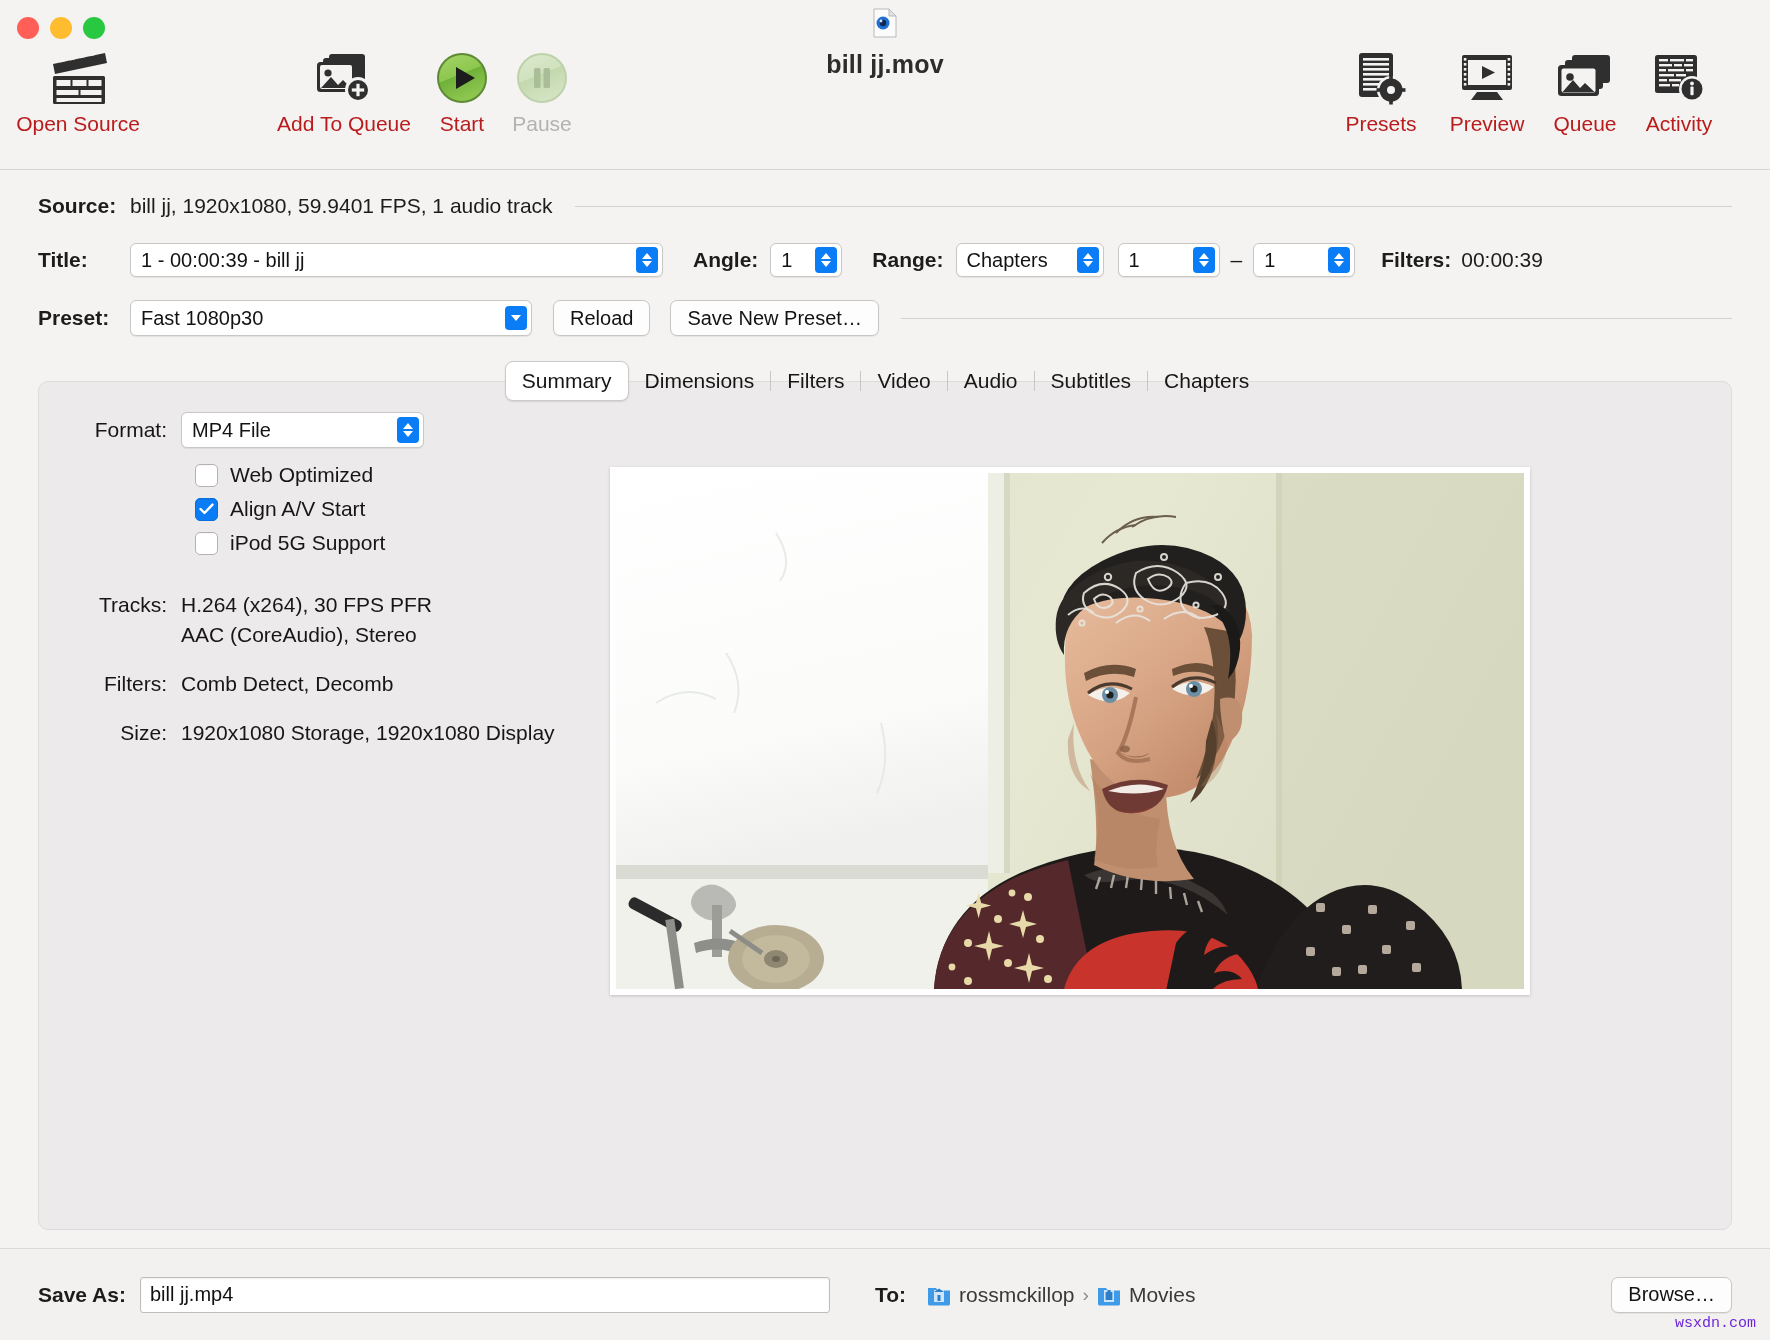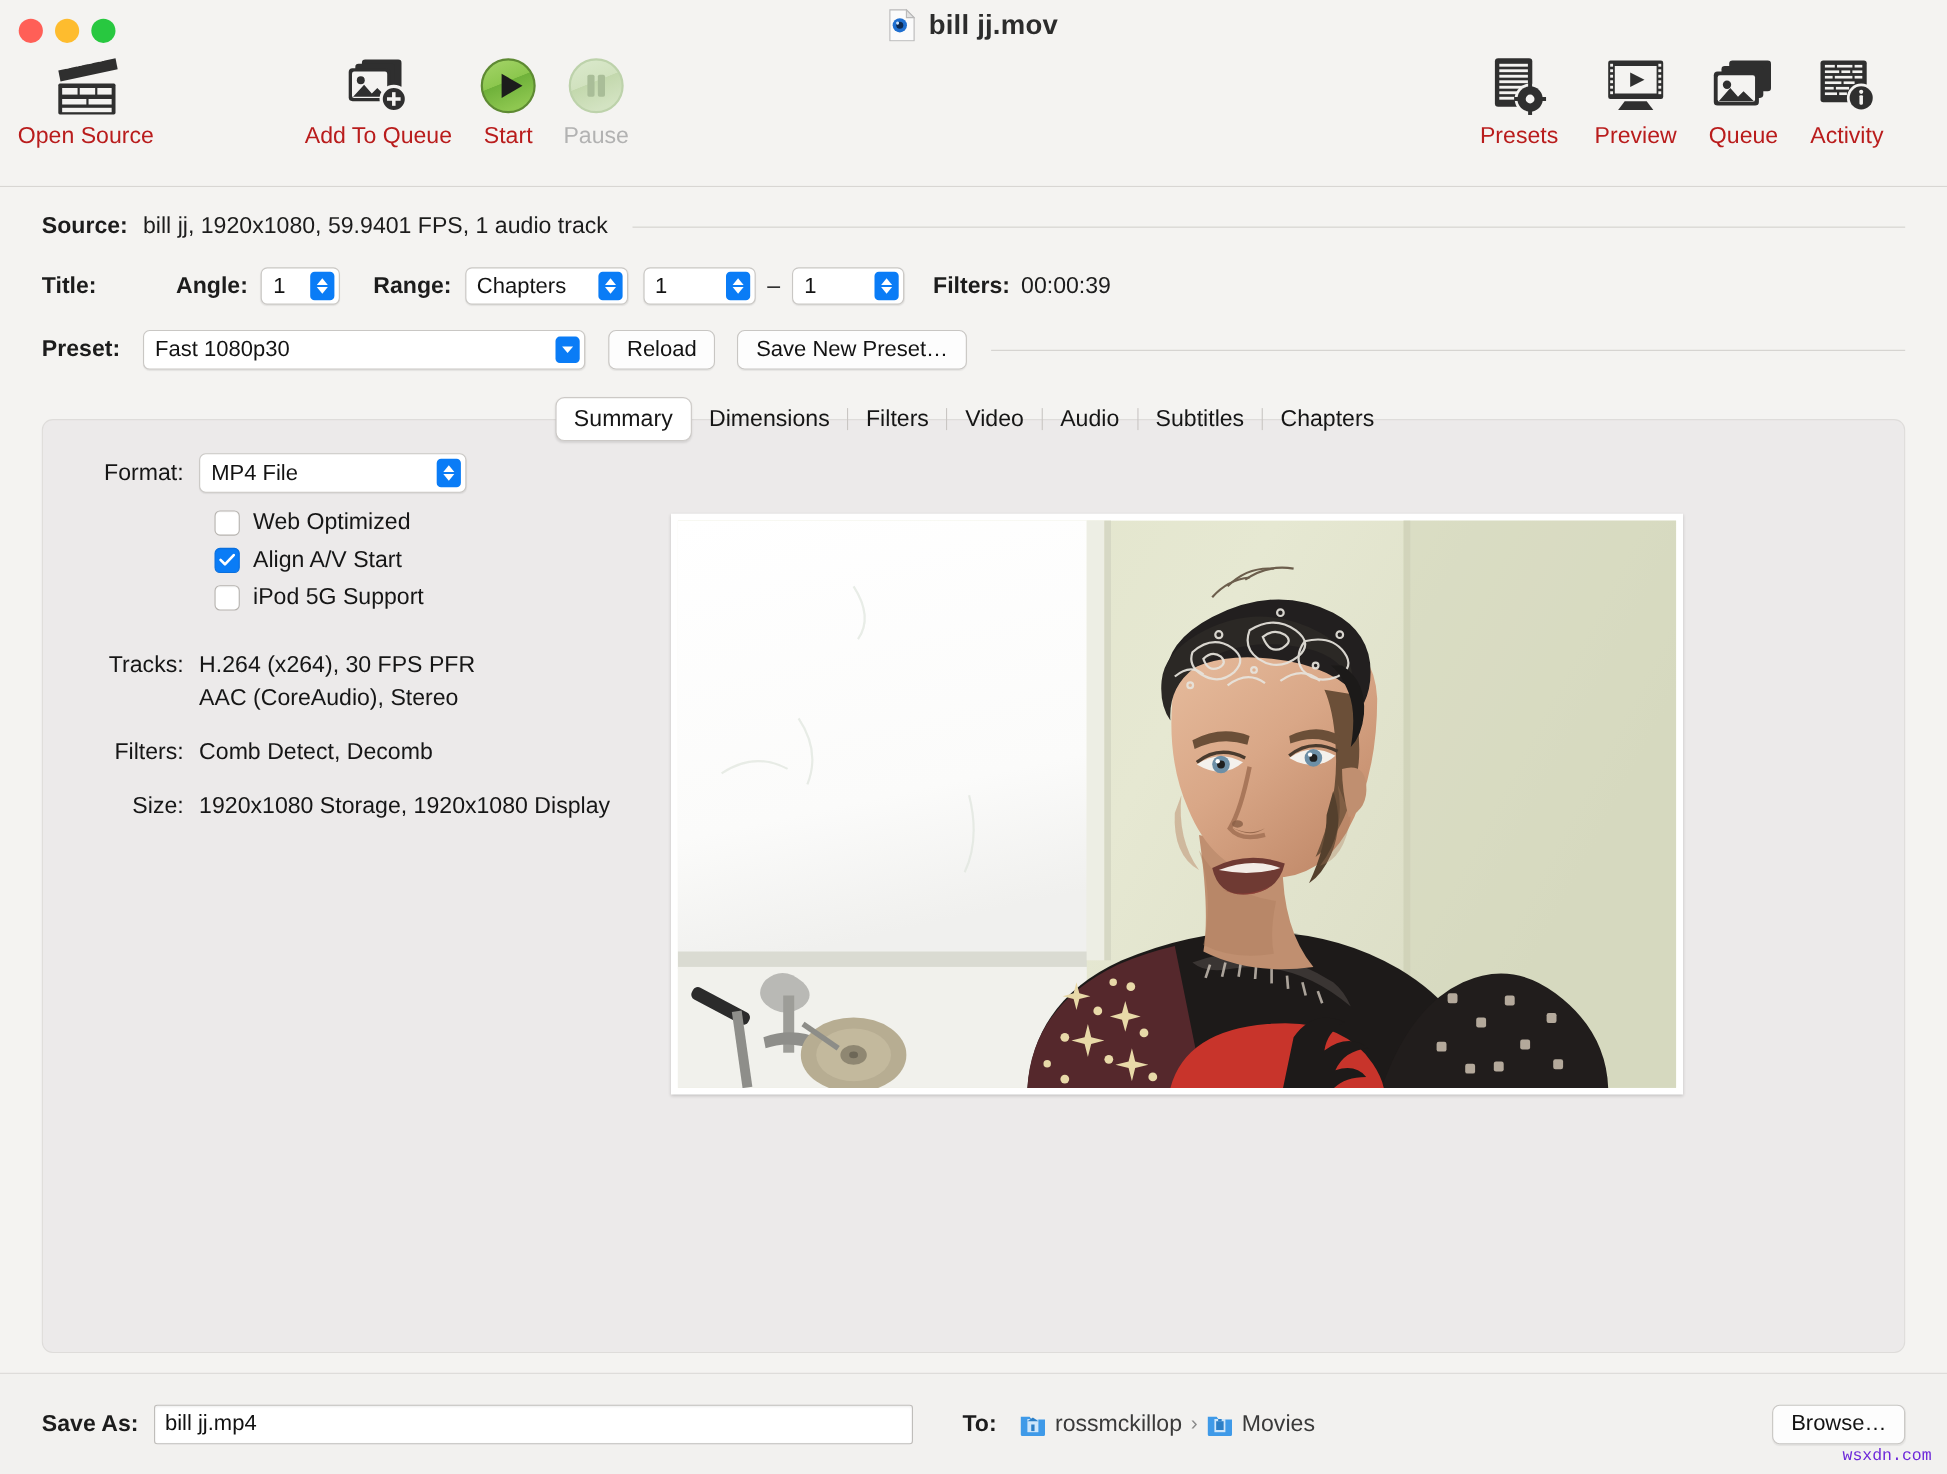--- a/index.html
+++ b/index.html
@@ -33,20 +33,21 @@
   .light.red    { background: #ff5f57; }
   .light.yellow { background: #febc2e; }
   .light.green  { background: #28c840; }
 
   .win-title {
     position: absolute; top: 8px; left: 0; right: 0;
     display: flex; align-items: center; justify-content: center;
     gap: 12px;
     font-size: 25px; font-weight: bold; color: #2c2c2c;
     letter-spacing: .2px;
+    flex-direction: column;
   }
   .doc-icon { width: 24px; height: 30px; position: relative; display:inline-block; }
 
   .tb-items { position: absolute; top: 48px; left: 0; right: 0; height: 110px; }
   .tb-item {
     position: absolute;
     display: flex; flex-direction: column; align-items: center;
     width: 130px;
     cursor: default;
   }
@@ -410,20 +411,27 @@
   <div class="meta">
 
     <div class="row source-row">
       <span class="lbl-b" style="width:92px;text-align:left;">Source:</span>
       <span class="val">bill jj, 1920x1080, 59.9401 FPS, 1 audio track</span>
       <span class="hr-fill"></span>
     </div>
 
     <div class="row title-row">
       <span class="lbl-b" style="width:92px;">Title:</span>
+      <div class="popup" style="width:533px;">
+        <span>1 - 00:00:39 - bill jj</span>
+        <span class="stepper">
+          <i class="ch up"></i>
+            <i class="ch dn"></i>
+        </span>
+      </div>
 
       <span class="lbl-b" style="margin-left:30px;">Angle:</span>
       <div class="popup" style="width:72px;margin-left:12px;padding-right:30px;">
         <span>1</span>
         <span class="stepper">
           <i class="ch up"></i>
             <i class="ch dn"></i>
         </span>
       </div>
 

